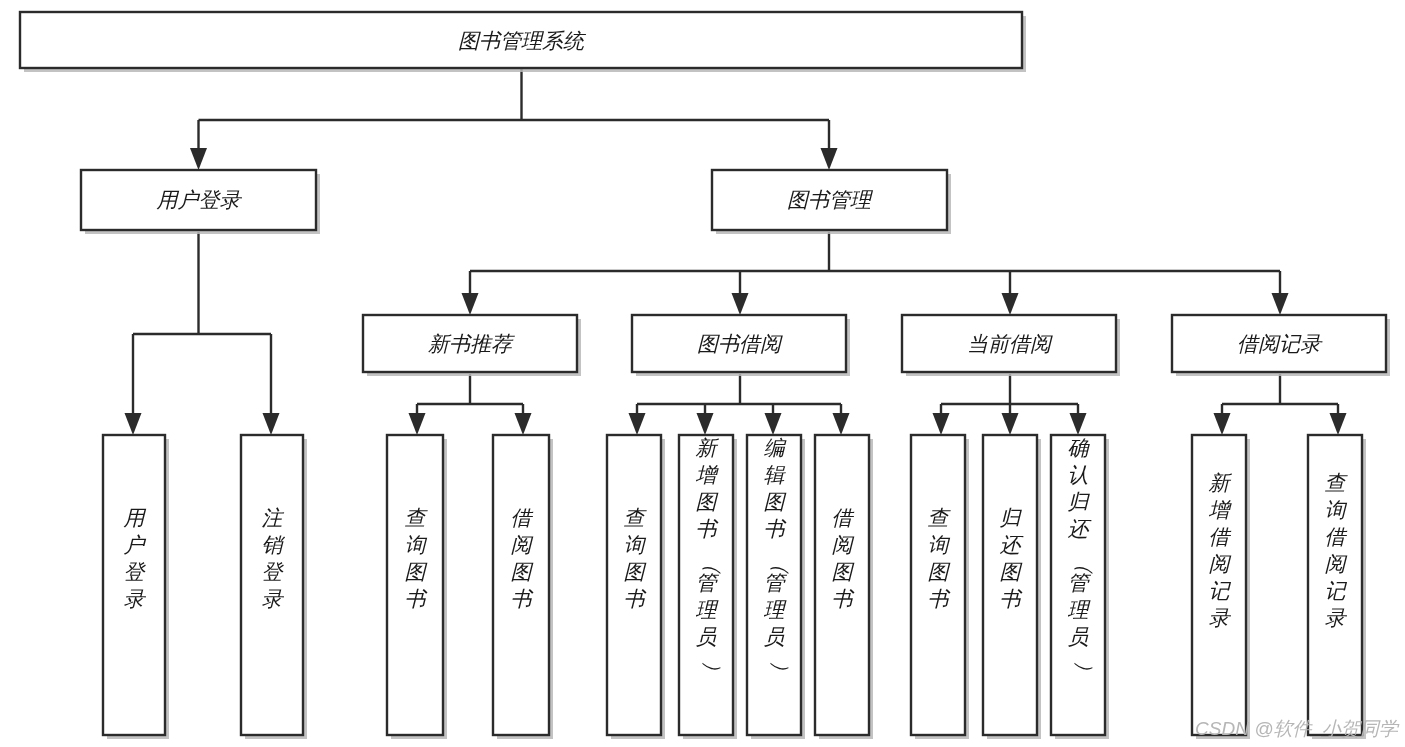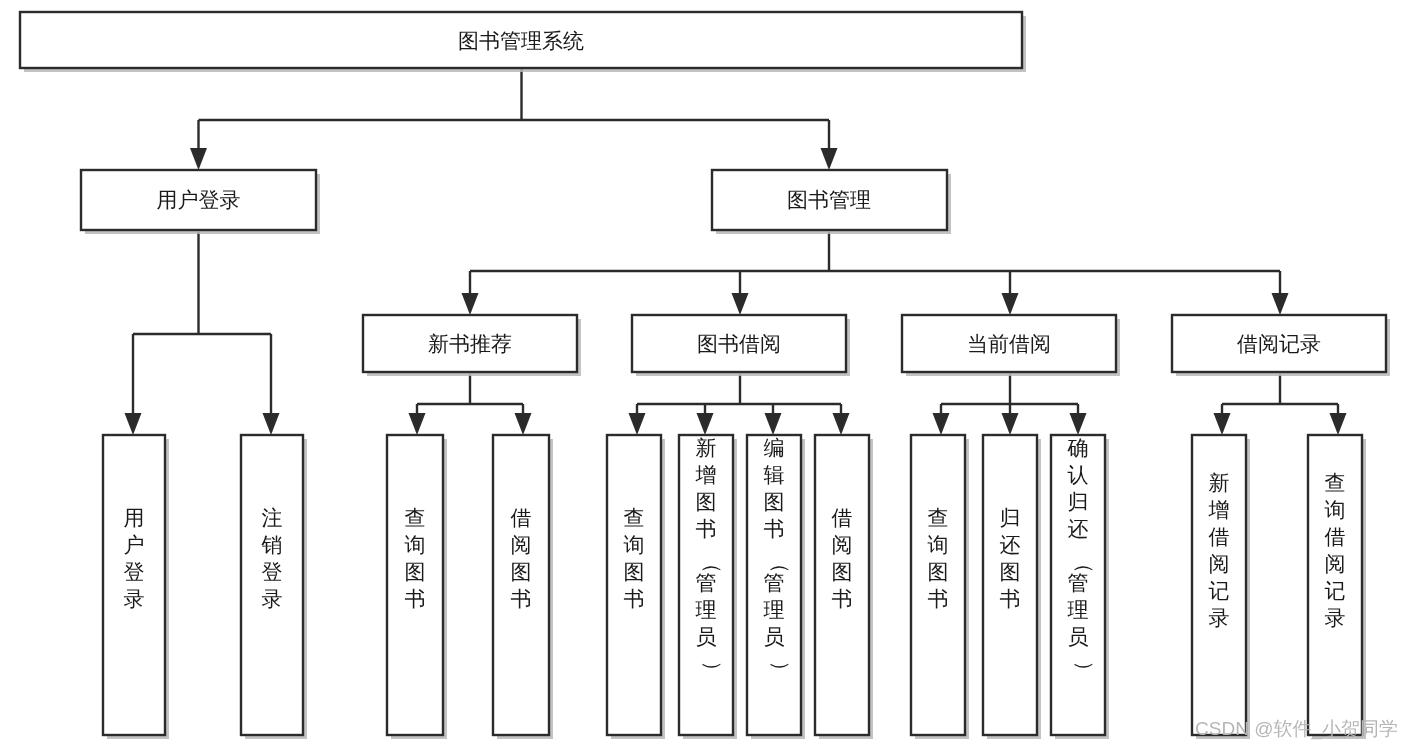--- a/index.html
+++ b/index.html
@@ -10,20 +10,21 @@
   }
   body {
     font-family: "Liberation Sans", "DejaVu Sans", sans-serif;
   }
   #diagram-root {
     position: relative;
     width: 1405px;
     height: 747px;
     background: #ffffff;
     overflow: hidden;
+    font-style: italic;
   }
   svg.chart-svg {
     position: absolute;
     top: 0;
     left: 0;
     width: 1405px;
     height: 747px;
     display: block;
   }
   .node-rect {

